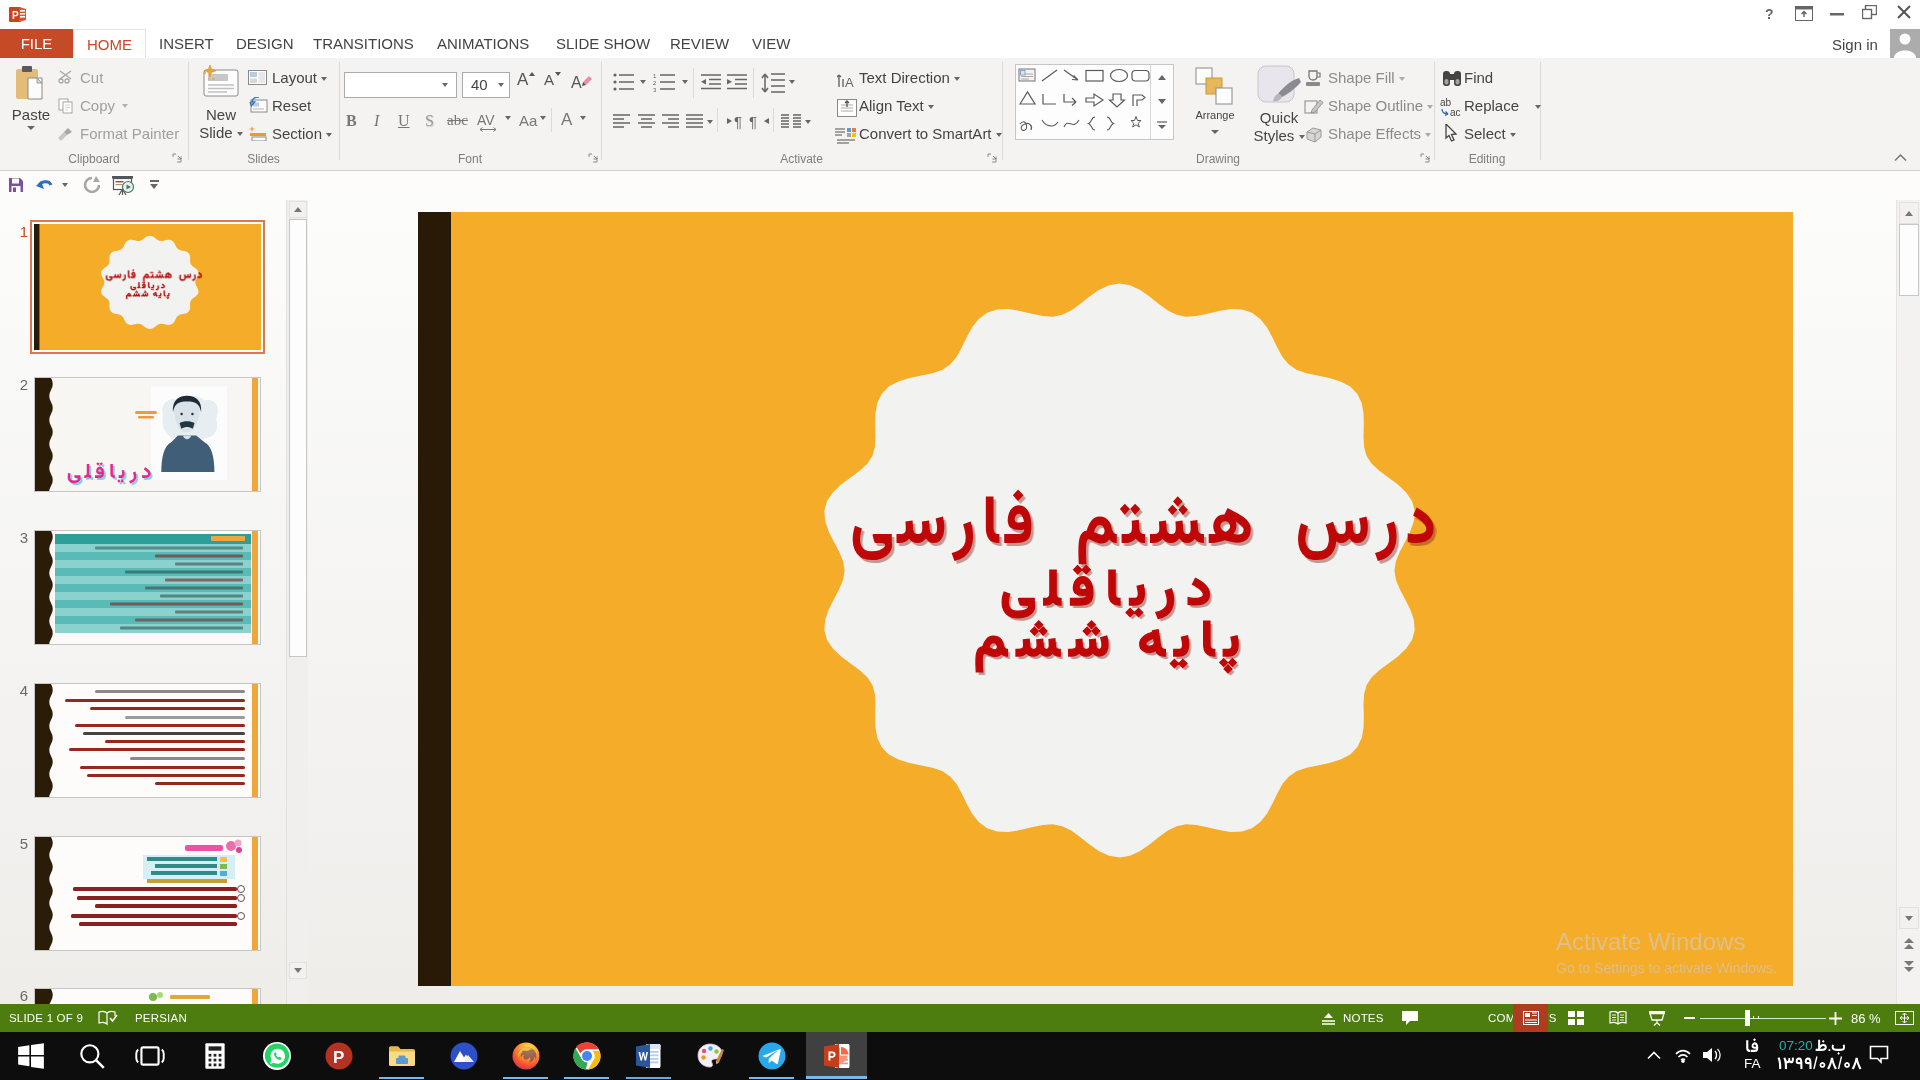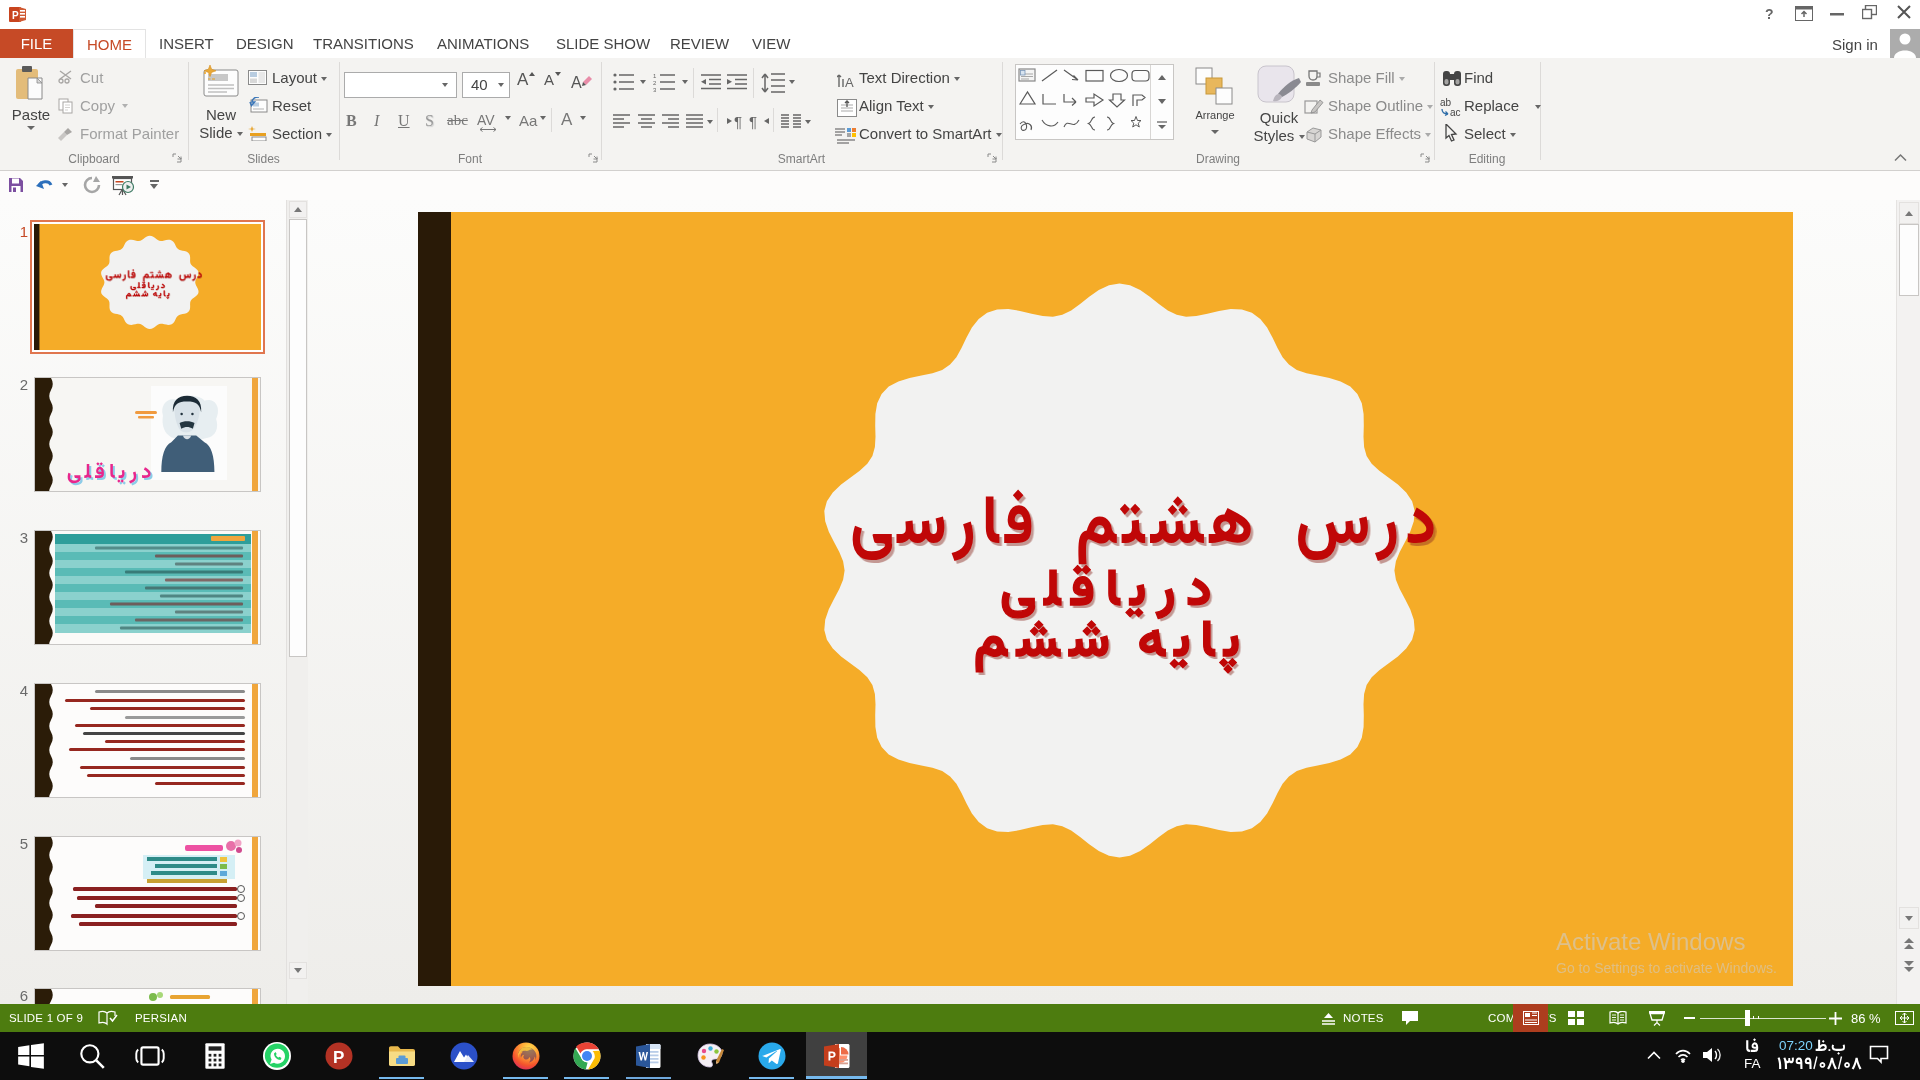--- a/index.html
+++ b/index.html
@@ -294,21 +294,21 @@
   <div class="abs rbtn" style="left:258px;top:39px;">Align Text <span style="display:inline-block;width:0;height:0;border-left:3.5px solid transparent;border-right:3.5px solid transparent;border-top:4px solid #666;vertical-align:2px;"></span></div>
   <svg class="abs" style="left:234px;top:69px" width="22" height="18" viewBox="0 0 22 18">
           <path d="M0 2 H10 M0 5 H10 M0 8 H7" stroke="#888" stroke-width="1.3"></path>
           <rect x="12" y="1" width="4" height="4" fill="#5B9BD5"></rect>
           <rect x="17" y="1" width="4" height="4" fill="#ED7D31"></rect>
           <rect x="12" y="6" width="4" height="4" fill="#A5A5A5"></rect>
           <rect x="17" y="6" width="4" height="4" fill="#FFC000"></rect>
           <path d="M2 13 H20 M2 16 H14" stroke="#888" stroke-width="1.3"></path>
         </svg>
   <div class="abs rbtn" style="left:258px;top:67px;">Convert to SmartArt <span style="display:inline-block;width:0;height:0;border-left:3.5px solid transparent;border-right:3.5px solid transparent;border-top:4px solid #666;vertical-align:2px;"></span></div>
-  <div class="glabel">SmartArt</div>
+  <div class="glabel">Activate</div>
   <svg class="glaunch" style="left:386px;" width="10" height="10" viewBox="0 0 10 10">
           <path d="M1 1 H4 M1 1 V4 M9 9 H5 M9 9 V5 M6 3 L9 6 M9 6 V3.5 M9 6 H5.5" stroke="#8A8A8A" stroke-width="1"></path>
         </svg>
 </div>
 
 <div class="abs" style="left:1002px;top:0;width:432px;height:113px;">
   <div class="abs" style="left:13px;top:6px;width:159px;height:76px;background:#FDFDFD;border:1px solid #C8C6C4;"></div>
   <g></g>
   <svg class="abs" style="left:16px;top:9px" width="132" height="70" viewBox="0 0 132 70">
     <g stroke="#5A5A5A" fill="none" stroke-width="1.2">
@@ -913,17 +913,17 @@
 <svg class="abs" style="left:1743px;top:6px" width="125" height="36" viewBox="0 0 125 36" fill="#fff">
   <use href="#FA" transform="translate(2,14)"></use>
 
   <use href="#BZ" transform="translate(72,13)"></use>
   <use href="#DATE" transform="translate(34,31)"></use>
 </svg>
 <svg class="abs" style="left:1869px;top:13px" width="20" height="19" viewBox="0 0 20 19">
         <path d="M1.5 1.5 H18.5 V13.5 H12 L12 17 L8.5 13.5 H1.5 Z" fill="none" stroke="#fff" stroke-width="1.6"></path>
       </svg>
 
-<div class="abs" style="left:1779px;top:7px;color:#7dd3fc;font-size:13.5px;line-height:14px;opacity:0.999;will-change:transform;">07:20</div>
+<div class="abs" style="left:1779px;top:7px;color:#14b8a6;font-size:13.5px;line-height:14px;opacity:0.999;will-change:transform;">07:20</div>
 <div class="abs" style="left:1744px;top:25px;color:#fff;font-size:13.5px;line-height:14px;opacity:0.999;will-change:transform;">FA</div>
 
 </div>
 </div>
 
 </body></html>

